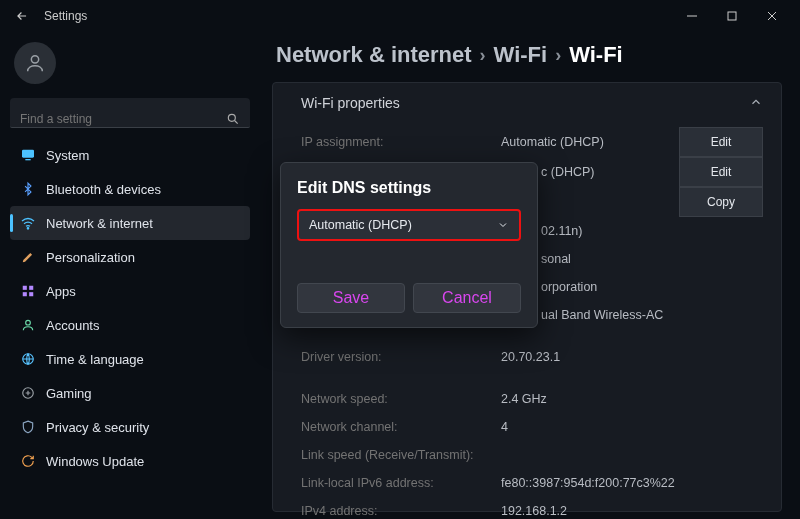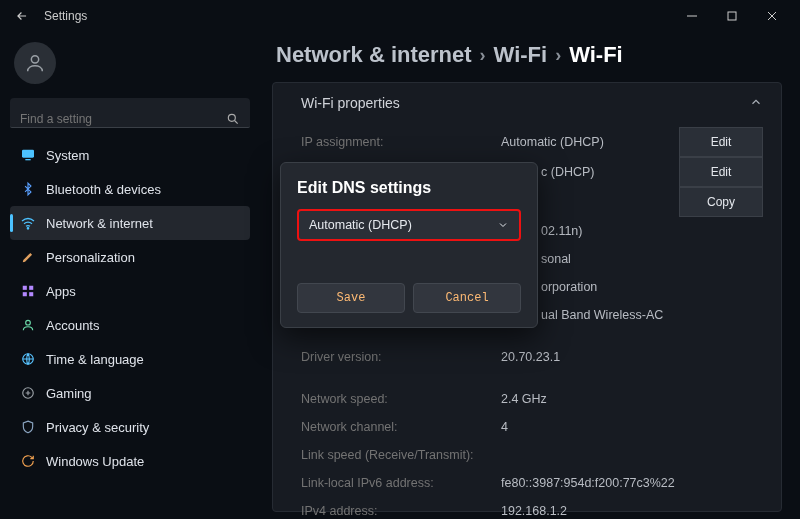--- a/index.html
+++ b/index.html
@@ -30,21 +30,21 @@
 .prop-row { display: flex; align-items: center; font-size: 12.5px; color: #c8ccd3; min-height: 28px; }
 .prop-label { width: 200px; color: #737373; }
 .prop-value { flex: 1; color: #b8bcc3; }
 .prop-btn { width: 84px; height: 30px; background: #2a2f37; border: 1px solid #3a3f47; border-radius: 0; color: #e4e7ec; font-size: 12px; display: flex; align-items: center; justify-content: center; margin-left: 12px; cursor: pointer; }
 .gap-top { margin-top: 14px; }
 
 .modal { position: absolute; left: 280px; top: 162px; width: 258px; background: #24282f; border: 1px solid #3a3f46; border-radius: 6px; padding: 16px 16px 14px 16px; box-shadow: 0 10px 30px rgba(0,0,0,.6); }
 .modal h3 { font-size: 16px; font-weight: 600; margin-bottom: 12px; }
 .modal-select { display: flex; align-items: center; justify-content: space-between; border: 2px solid #e11; border-radius: 4px; background: #2b2f37; height: 32px; padding: 0 10px; font-size: 12.5px; color: #e6e9ee; cursor: pointer; }
 .modal-buttons { display: flex; gap: 8px; margin-top: 42px; }
-.modal-btn { flex: 1; height: 30px; background: #32363e; border: 1px solid #42474f; border-radius: 4px; color: #fdba74; font-size: 12px; display: flex; align-items: center; justify-content: center; cursor: pointer; font-family: Liberation Mono, monospace; }
+.modal-btn { flex: 1; height: 30px; background: #32363e; border: 1px solid #42474f; border-radius: 4px; color: #d946ef; font-size: 16px; display: flex; align-items: center; justify-content: center; cursor: pointer; }
 svg { display: block; }
 </style>
 </head>
 <body>
 
 <div class="titlebar">
   <div class="tb-back">
     <svg width="14" height="14" viewBox="0 0 24 24" fill="none" stroke="currentColor" stroke-width="2">
         <path d="M19 12H5M11 18l-6-6 6-6"></path>
       </svg>

